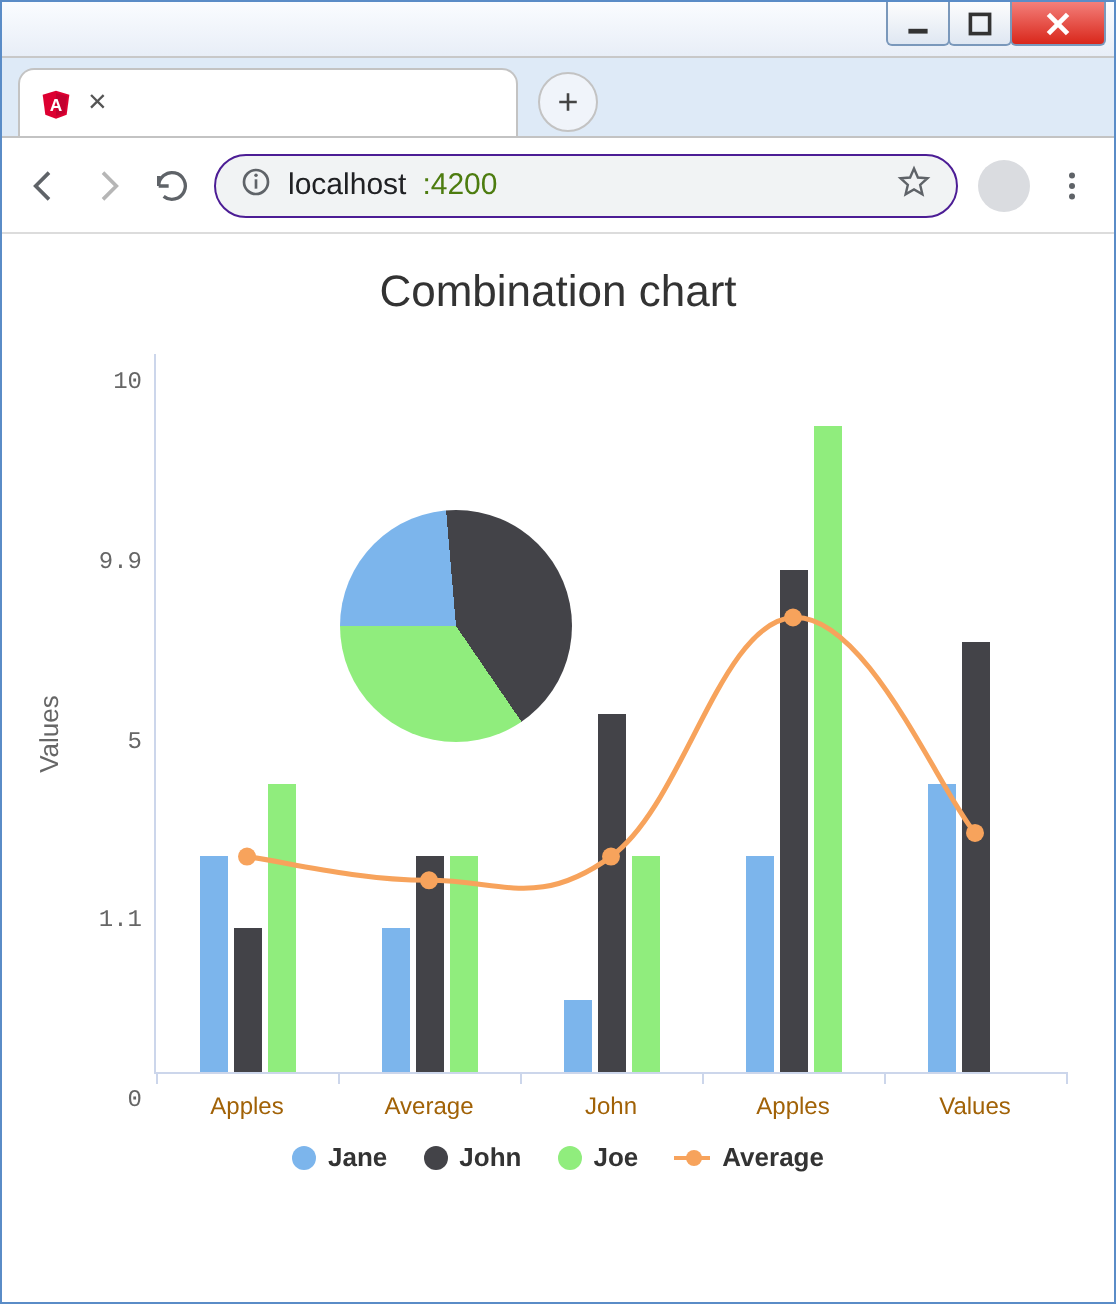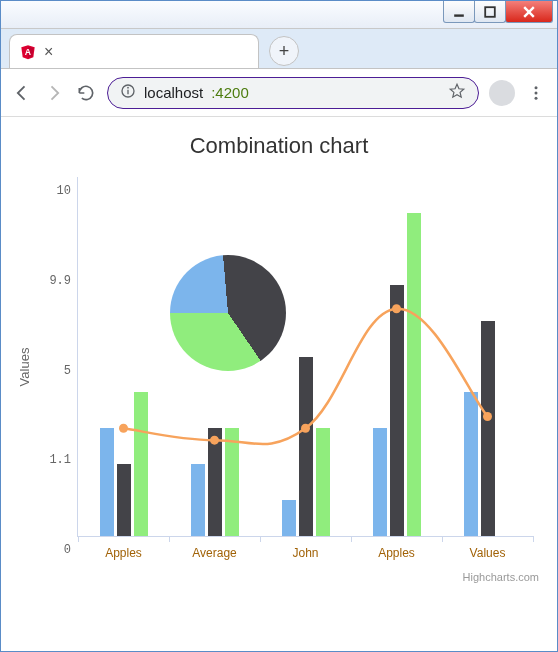--- a/index.html
+++ b/index.html
@@ -369,16 +369,33 @@
           </svg>
           <div class="pie" style="height: 116px; width: 116px; left: 92.15px; top: 78.42px; background: conic-gradient(from -90deg, rgb(124, 181, 236) 0deg, rgb(124, 181, 236) 85.0909deg, rgb(67, 67, 72) 85.0909deg, rgb(67, 67, 72) 235.636deg, rgb(144, 237, 125) 235.636deg, rgb(144, 237, 125) 360deg);"></div>
         </div>
     <div class="ytick" style="top: 369px;">0</div>
         <div class="ytick" style="top: 279.25px;">1.1</div>
         <div class="ytick" style="top: 189.5px;">5</div>
         <div class="ytick" style="top: 99.75px;">9.9</div>
         <div class="ytick" style="top: 10px;">10</div>
       </div>
 
-    <div class="credits">Highcharts.com</div>
+    <div class="legend" id="legend">
+        <div class="legend-item">
+          <span class="legend-swatch" style="background: rgb(124, 181, 236);"></span>
+          <span>Jane</span>
+        </div>
+        <div class="legend-item">
+          <span class="legend-swatch" style="background: rgb(67, 67, 72);"></span>
+          <span>John</span>
+        </div>
+        <div class="legend-item">
+          <span class="legend-swatch" style="background: rgb(144, 237, 125);"></span>
+          <span>Joe</span>
+        </div>
+        <div class="legend-item">
+          <span class="legend-line"></span>
+          <span>Average</span>
+        </div>
+      </div>
   </div>
 
 </div>
 
 </body></html>

